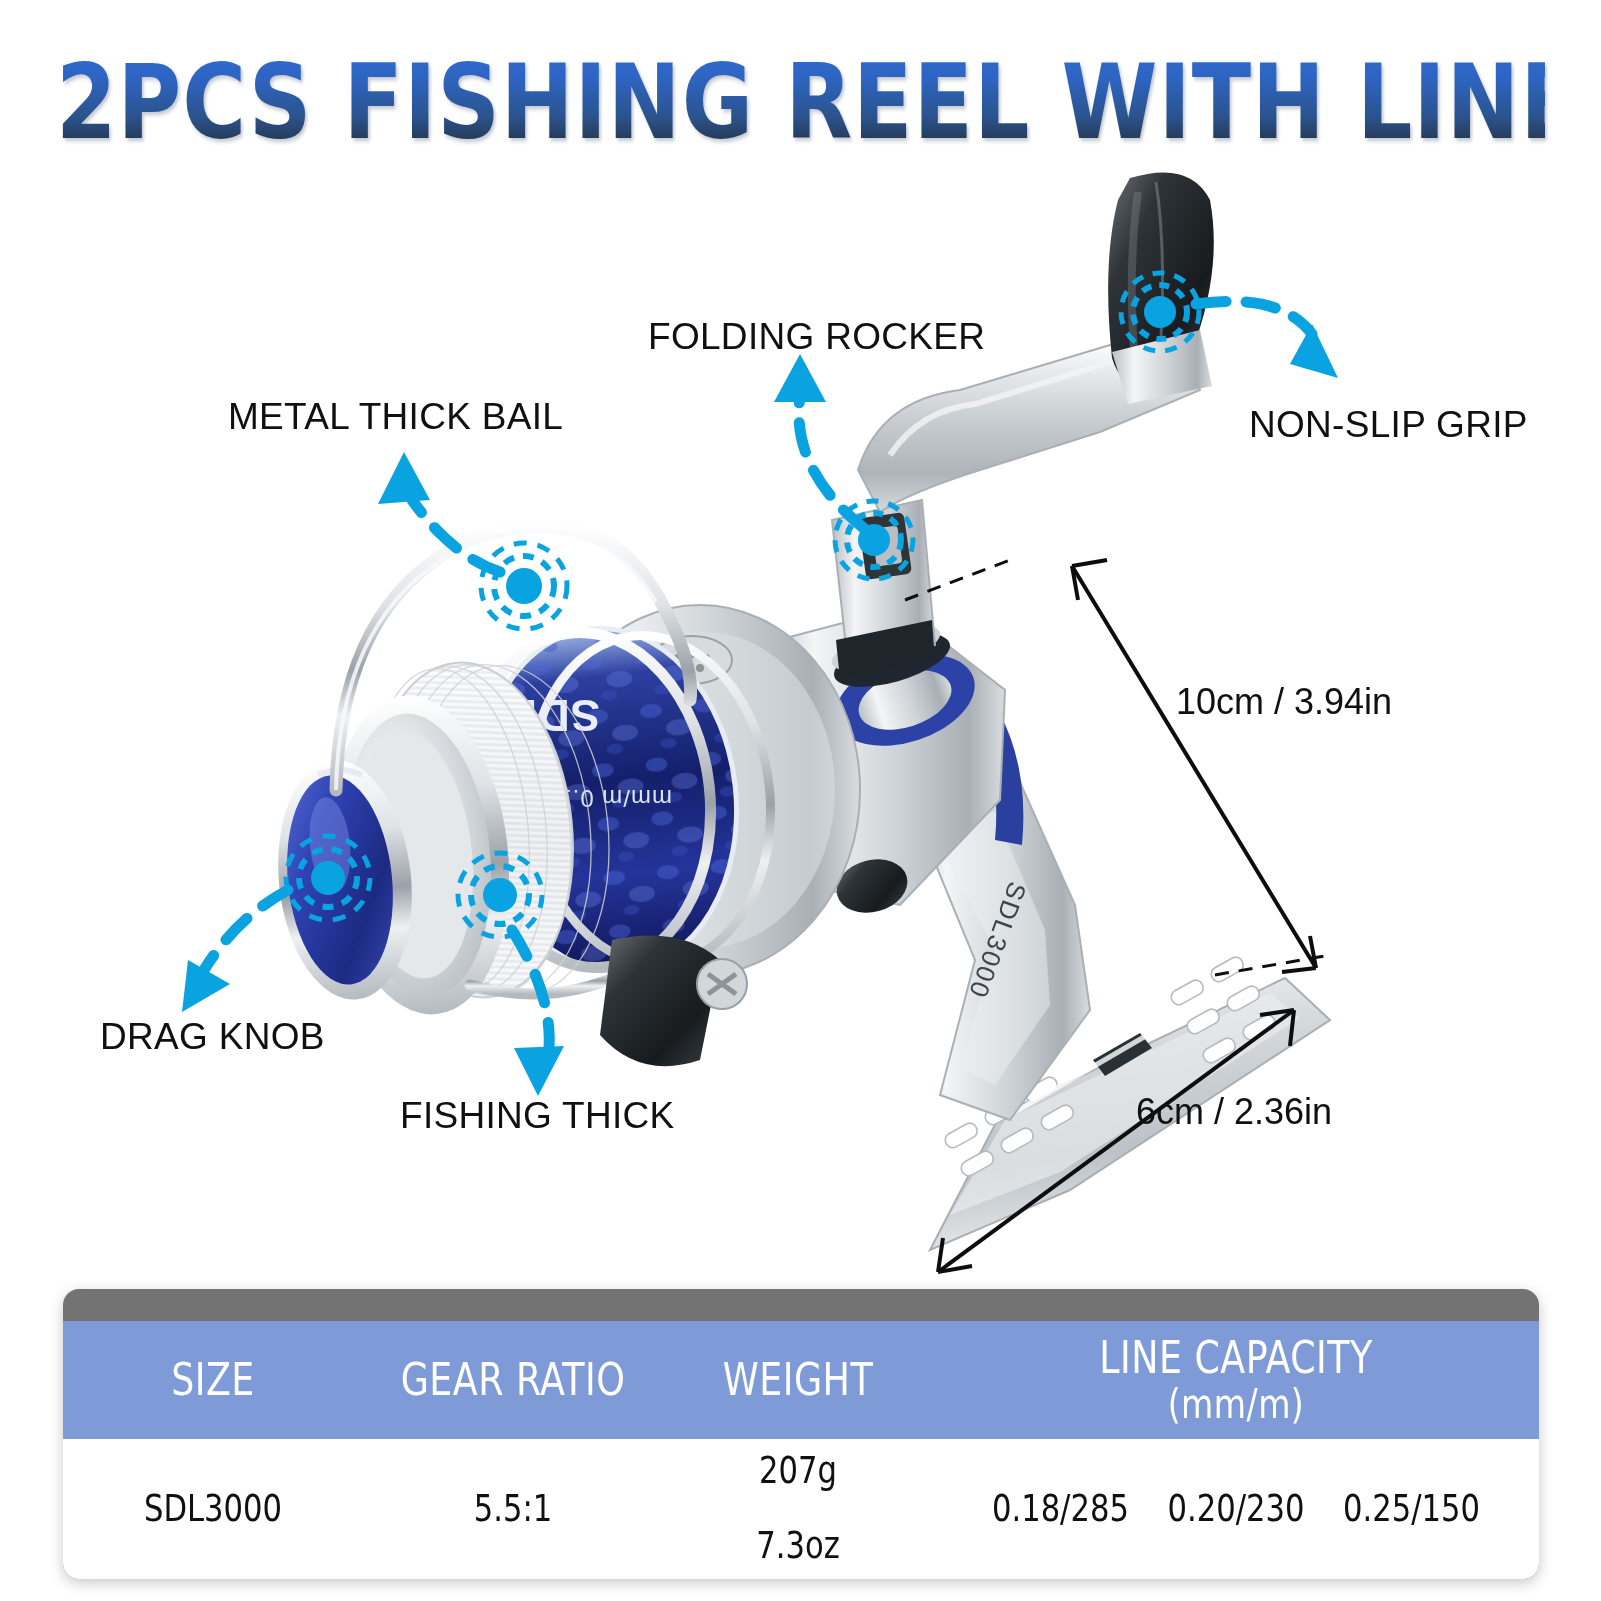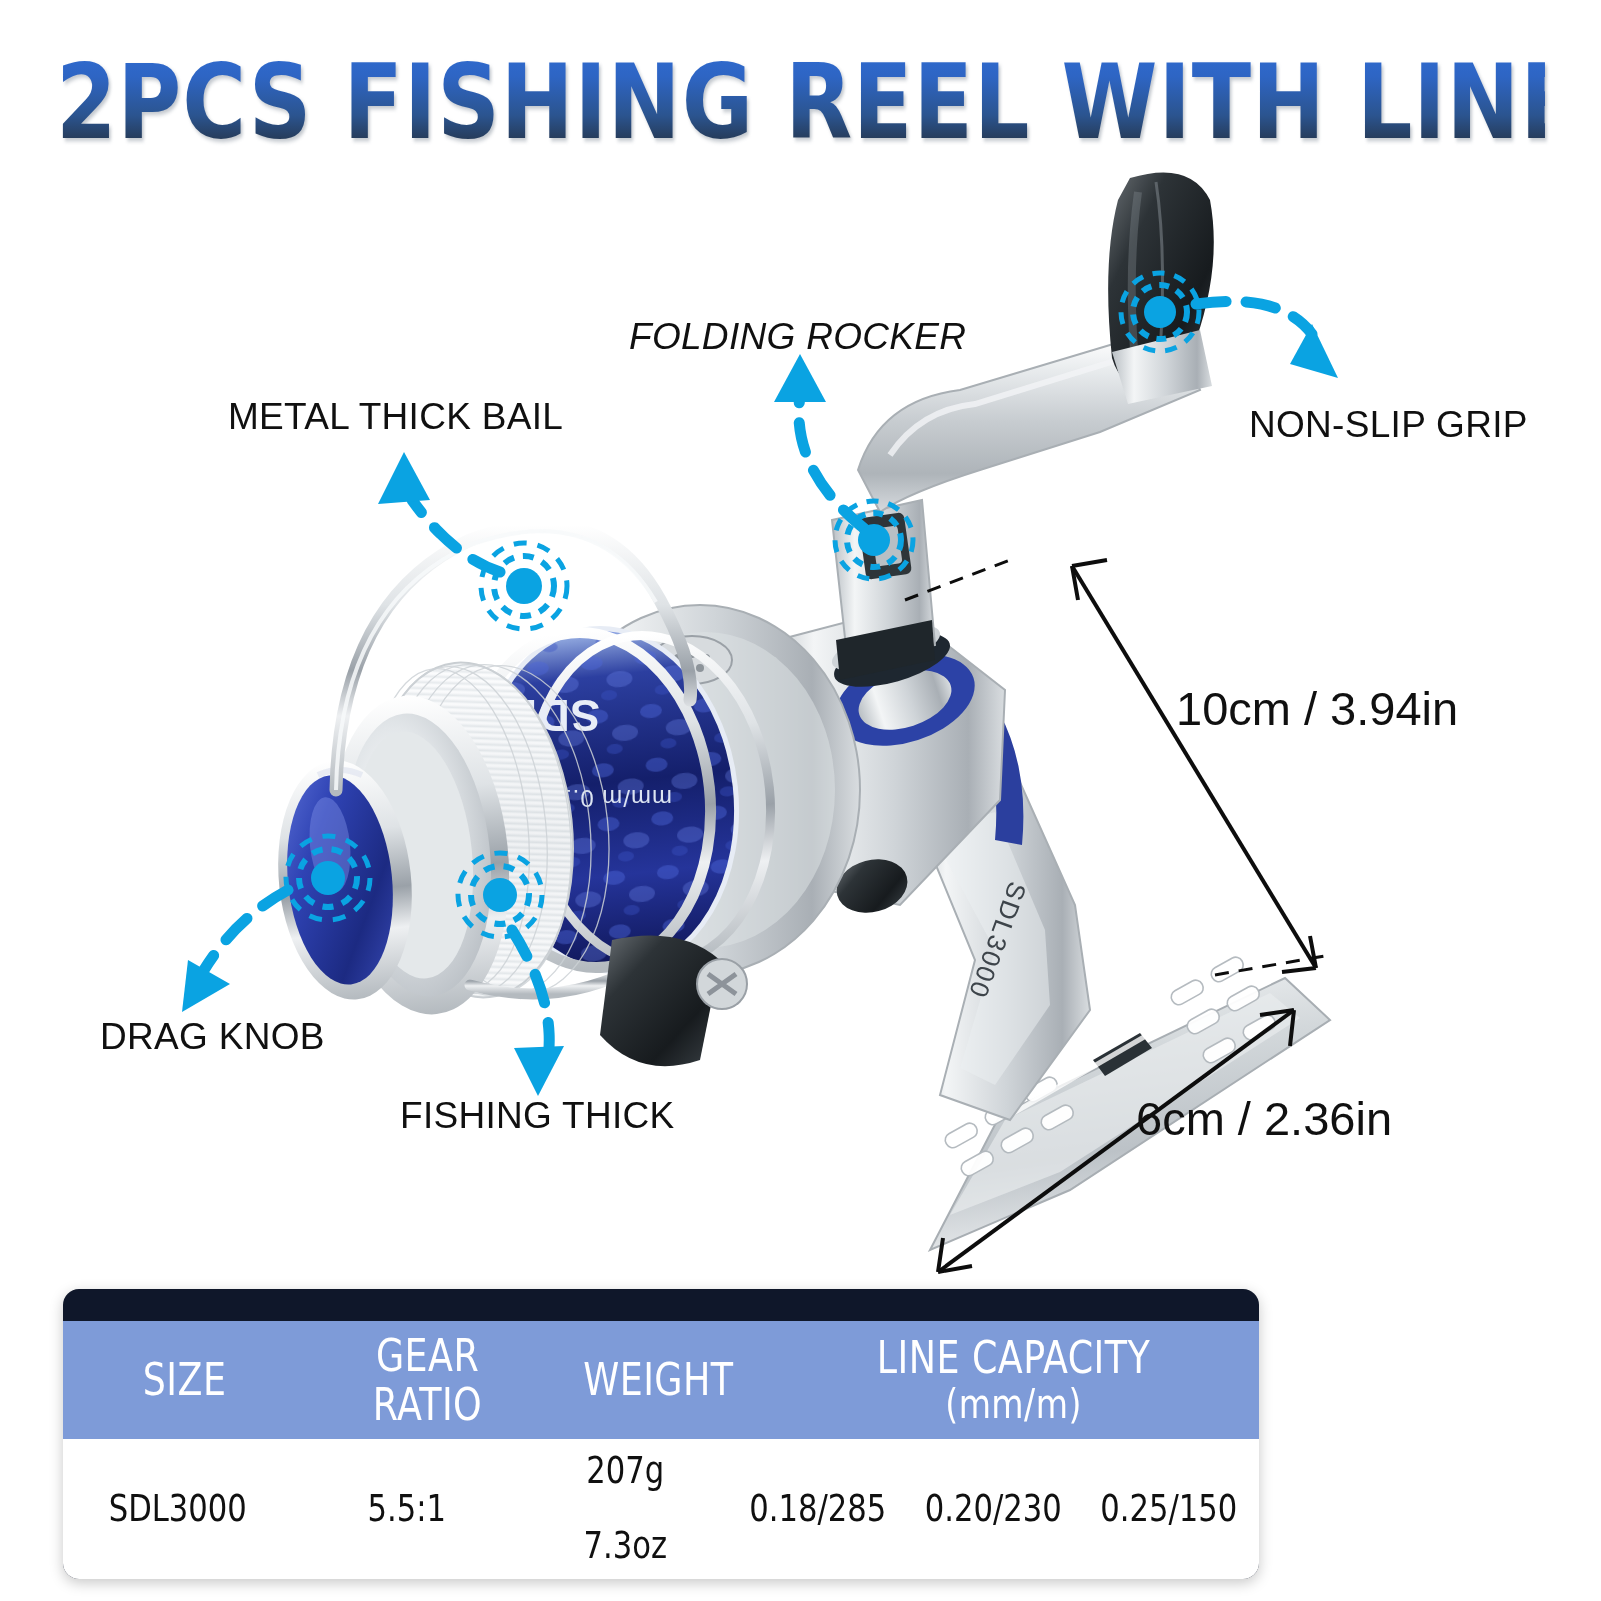--- a/index.html
+++ b/index.html
@@ -46,34 +46,34 @@
     font-family: "Liberation Sans", sans-serif;
     letter-spacing: 0.3px;
     white-space: nowrap;
   }
   .callout .l2 { display: block; text-align: center; margin-top: 8px; }
 
   
   .dim-text {
     position: absolute;
     color: #101010;
-    font-size: 47px;
+    font-size: 36px;
     font-family: "Liberation Sans", sans-serif;
     white-space: nowrap;
   }
 
   
   #art { position: absolute; left: 0; top: 0; width: 1601px; height: 1601px; }
 
   
   .spec-card {
     position: absolute;
     left: 63px; top: 1289px;
-    width: 1196px; height: 290px;
-    background: #0f172a;
+    width: 1476px; height: 290px;
+    background: #737373;
     border-radius: 16px;
     box-shadow: 0 4px 14px rgba(0,0,0,0.22);
     overflow: hidden;
   }
   .spec-head {
     position: absolute;
     left: 0; top: 32px;
     width: 100%; height: 118px;
     background: #7e9bd8;
     display: flex;
@@ -374,21 +374,21 @@
         <circle cx="500" cy="895" r="29" fill="none" stroke="#0aa3e2" stroke-width="6" stroke-dasharray="11 9"></circle>
         <circle cx="500" cy="895" r="42" fill="none" stroke="#0aa3e2" stroke-width="5" stroke-dasharray="13 11"></circle>
       </g>
     </g>
   </svg>
 
   <div class="callout" style="left:228px; top:396px;text-align:center;">
     <span>METAL THICK BAIL</span>
   </div>
 
-  <div class="callout" style="left:629px; top:316px;font-style:italic;">
+  <div class="callout" style="left:648px; top:316px;">
     <span>FOLDING ROCKER</span>
   </div>
 
   <div class="callout" style="left:1209px; top:404px;margin-left:40px;">
     <span>NON-SLIP GRIP</span>
   </div>
 
   <div class="callout" style="left:100px; top:1016px;">
     <span>DRAG KNOB</span>
   </div>

